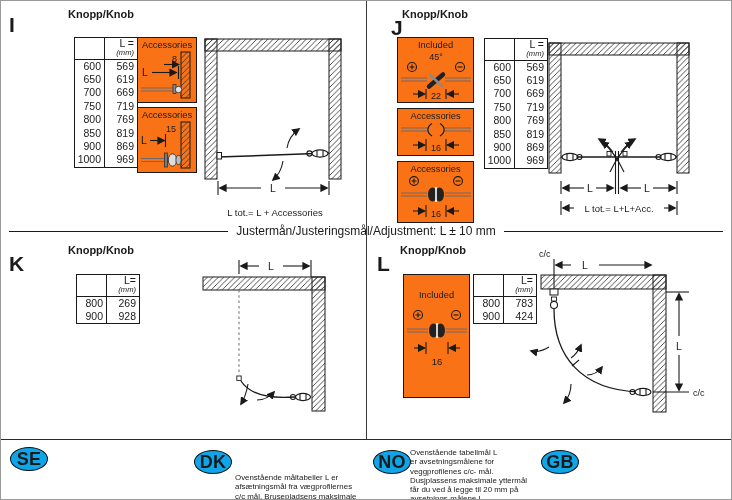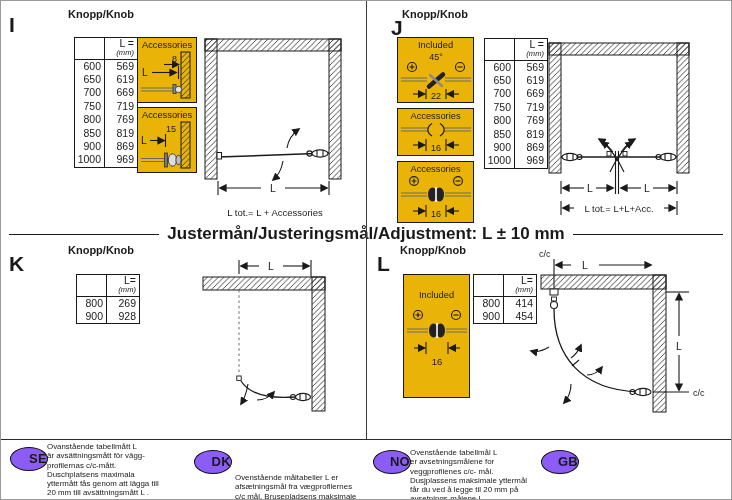--- a/index.html
+++ b/index.html
@@ -10,31 +10,31 @@
   .sec-header{font-size:11px;font-weight:bold;}
   
   table.dimtable{border-collapse:collapse;border:1.5px solid #1a1a1a;background:#fff;table-layout:fixed;}
   table.dimtable td{font-size:10.5px;line-height:13.4px;padding:0 3px 0 0;text-align:right;vertical-align:bottom;}
   table.dimtable td:first-child{border-right:1.2px solid #1a1a1a;width:26px;}
   table.dimtable td:last-child{width:29px;}
   table.dimtable thead td{border-bottom:1.2px solid #1a1a1a;padding-bottom:1px;}
   .hl{font-size:10.5px;line-height:11px;}
   .hmm{font-size:7.6px;line-height:8.5px;font-style:italic;}
   
-  .box{position:absolute;border:1.2px solid #1a1a1a;background:#eab308;box-sizing:border-box;text-align:center;}
+  .box{position:absolute;border:1.2px solid #1a1a1a;background:#f97316;box-sizing:border-box;text-align:center;}
   .box-title{font-size:9.3px;line-height:12px;padding-top:1px;}
   
   .adjust-divider{position:absolute;left:0;right:0;top:223px;display:flex;align-items:center;}
   .adjust-divider .dline{flex:1;border-top:1.6px solid #1a1a1a;height:0;margin:0 8px;}
-  .adjust-divider .dtext{font-size:17px;font-weight:bold;white-space:nowrap;}
+  .adjust-divider .dtext{font-size:12px;font-weight:normal;white-space:nowrap;}
   .vdivider{position:absolute;left:365px;top:0;width:1px;height:438px;background:#3a3a3a;}
   .footer-line{position:absolute;left:0;right:0;top:438px;border-top:1.2px solid #2a2a2a;}
   
   .badge{position:absolute;width:36px;height:22px;border:1.7px solid #111;border-radius:50%;
-         text-align:right;line-height:22px;font-size:13px;font-weight:bold;letter-spacing:.3px;background:#8b5cf6;}
+         text-align:center;line-height:22px;font-size:18px;font-weight:bold;letter-spacing:.3px;background:#0ea5e9;}
   .note{position:absolute;font-size:7.9px;line-height:9.3px;white-space:pre-line;}
   svg text{font-family:"Liberation Sans",sans-serif;fill:#1a1a1a;font-size:10px;}
   svg .t9{font-size:9px;}
   svg .t95{font-size:9.5px;}
   svg .lbl{font-size:10.5px;}
   .stroke{stroke:#1a1a1a;stroke-width:1.1;fill:none;}
   .wall{fill:url(#hatch);stroke:#1a1a1a;stroke-width:1;}
   .bars{stroke:#6b6b6b;stroke-width:1;fill:none;}
 </style>
 </head>
@@ -379,25 +379,25 @@
         <td></td>
         <td>
           <div class="hl">L=</div>
           <div class="hmm">(mm)</div>
         </td>
       </tr>
     </thead>
     <tbody>
         <tr>
           <td>800</td>
-          <td>414</td>
+          <td>783</td>
         </tr>
         <tr>
           <td>900</td>
-          <td>454</td>
+          <td>424</td>
         </tr>
       </tbody>
   </table>
 
   <svg class="abs" style="left:518px;top:245px;" width="195" height="188" viewBox="0 0 195 188">
     <text x="20" y="11" class="t9">c/c</text>
     <line x1="35" y1="13" x2="35" y2="42" class="stroke"></line>
     <line x1="52" y1="19" x2="37" y2="19" class="stroke" marker-end="url(#ah)"></line>
     <text x="66" y="23" text-anchor="middle" class="lbl">L</text>
     <line x1="80" y1="19" x2="132" y2="19" class="stroke" marker-end="url(#ah)"></line>
@@ -421,26 +421,20 @@
     <line x1="134" y1="146" x2="170" y2="146" class="stroke"></line>
     <line x1="160" y1="90" x2="160" y2="48" class="stroke" marker-end="url(#ah)"></line>
     <text x="160" y="104" text-anchor="middle" class="lbl">L</text>
     <line x1="160" y1="109" x2="160" y2="144" class="stroke" marker-end="url(#ah)"></line>
     <text x="174" y="150" class="t9">c/c</text>
   </svg>
 
   <div class="footer-line"></div>
 
   <div class="badge" style="left:9px;top:446px;">SE</div>
-  <div class="note" style="left:46px;top:441px;width:158px;">Ovanstående tabellmått L
-är avsättningsmått för vägg-
-profilernas c/c-mått.
-Duschplatsens maximala
-yttermått fås genom att lägga till
-20 mm till avsättningsmått L .</div>
 
   <div class="badge" style="left:193px;top:449px;">DK</div>
   <div class="note" style="left:234px;top:447px;width:142px;margin-top:25px;">Ovenstående måltabeller L er
 afsætningsmål fra vægprofilernes
 c/c mål. Brusepladsens maksimale
 yder- mål fås ved at lægge 20 mm
 til afsætningsmål L.</div>
 
   <div class="badge" style="left:372px;top:449px;">NO</div>
   <div class="note" style="left:409px;top:447px;width:138px;">Ovenstående tabellmål L

